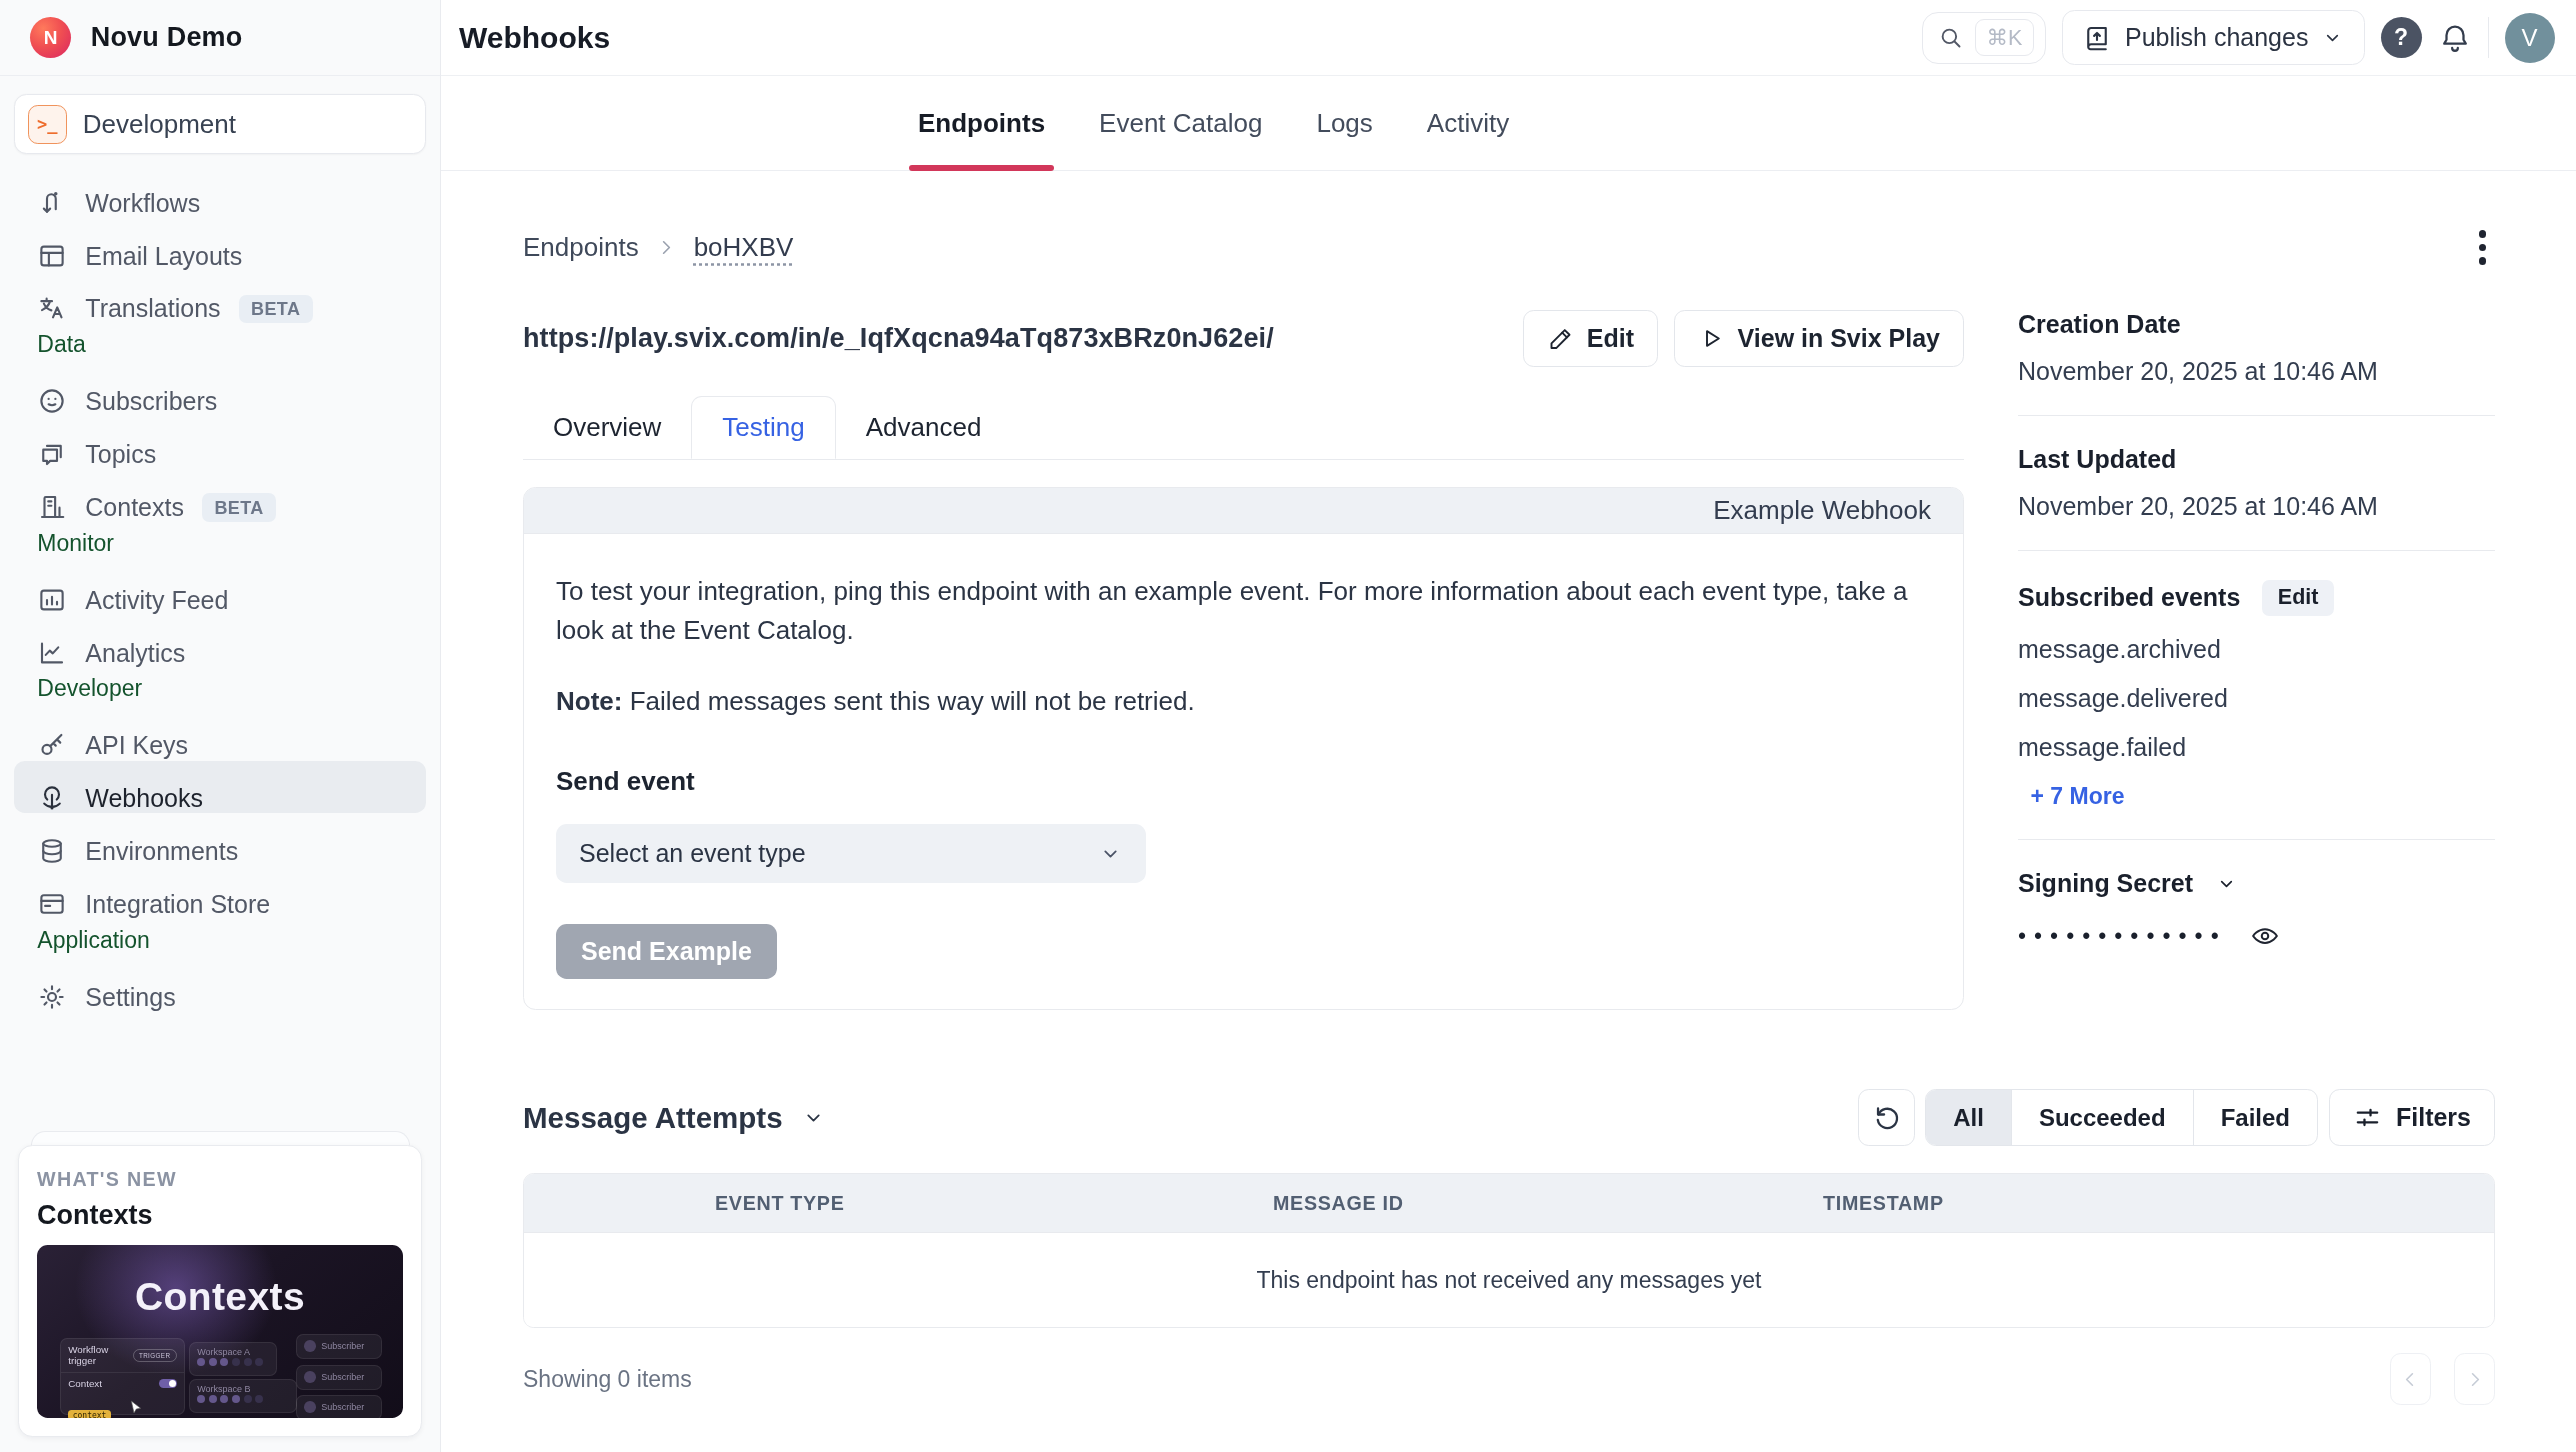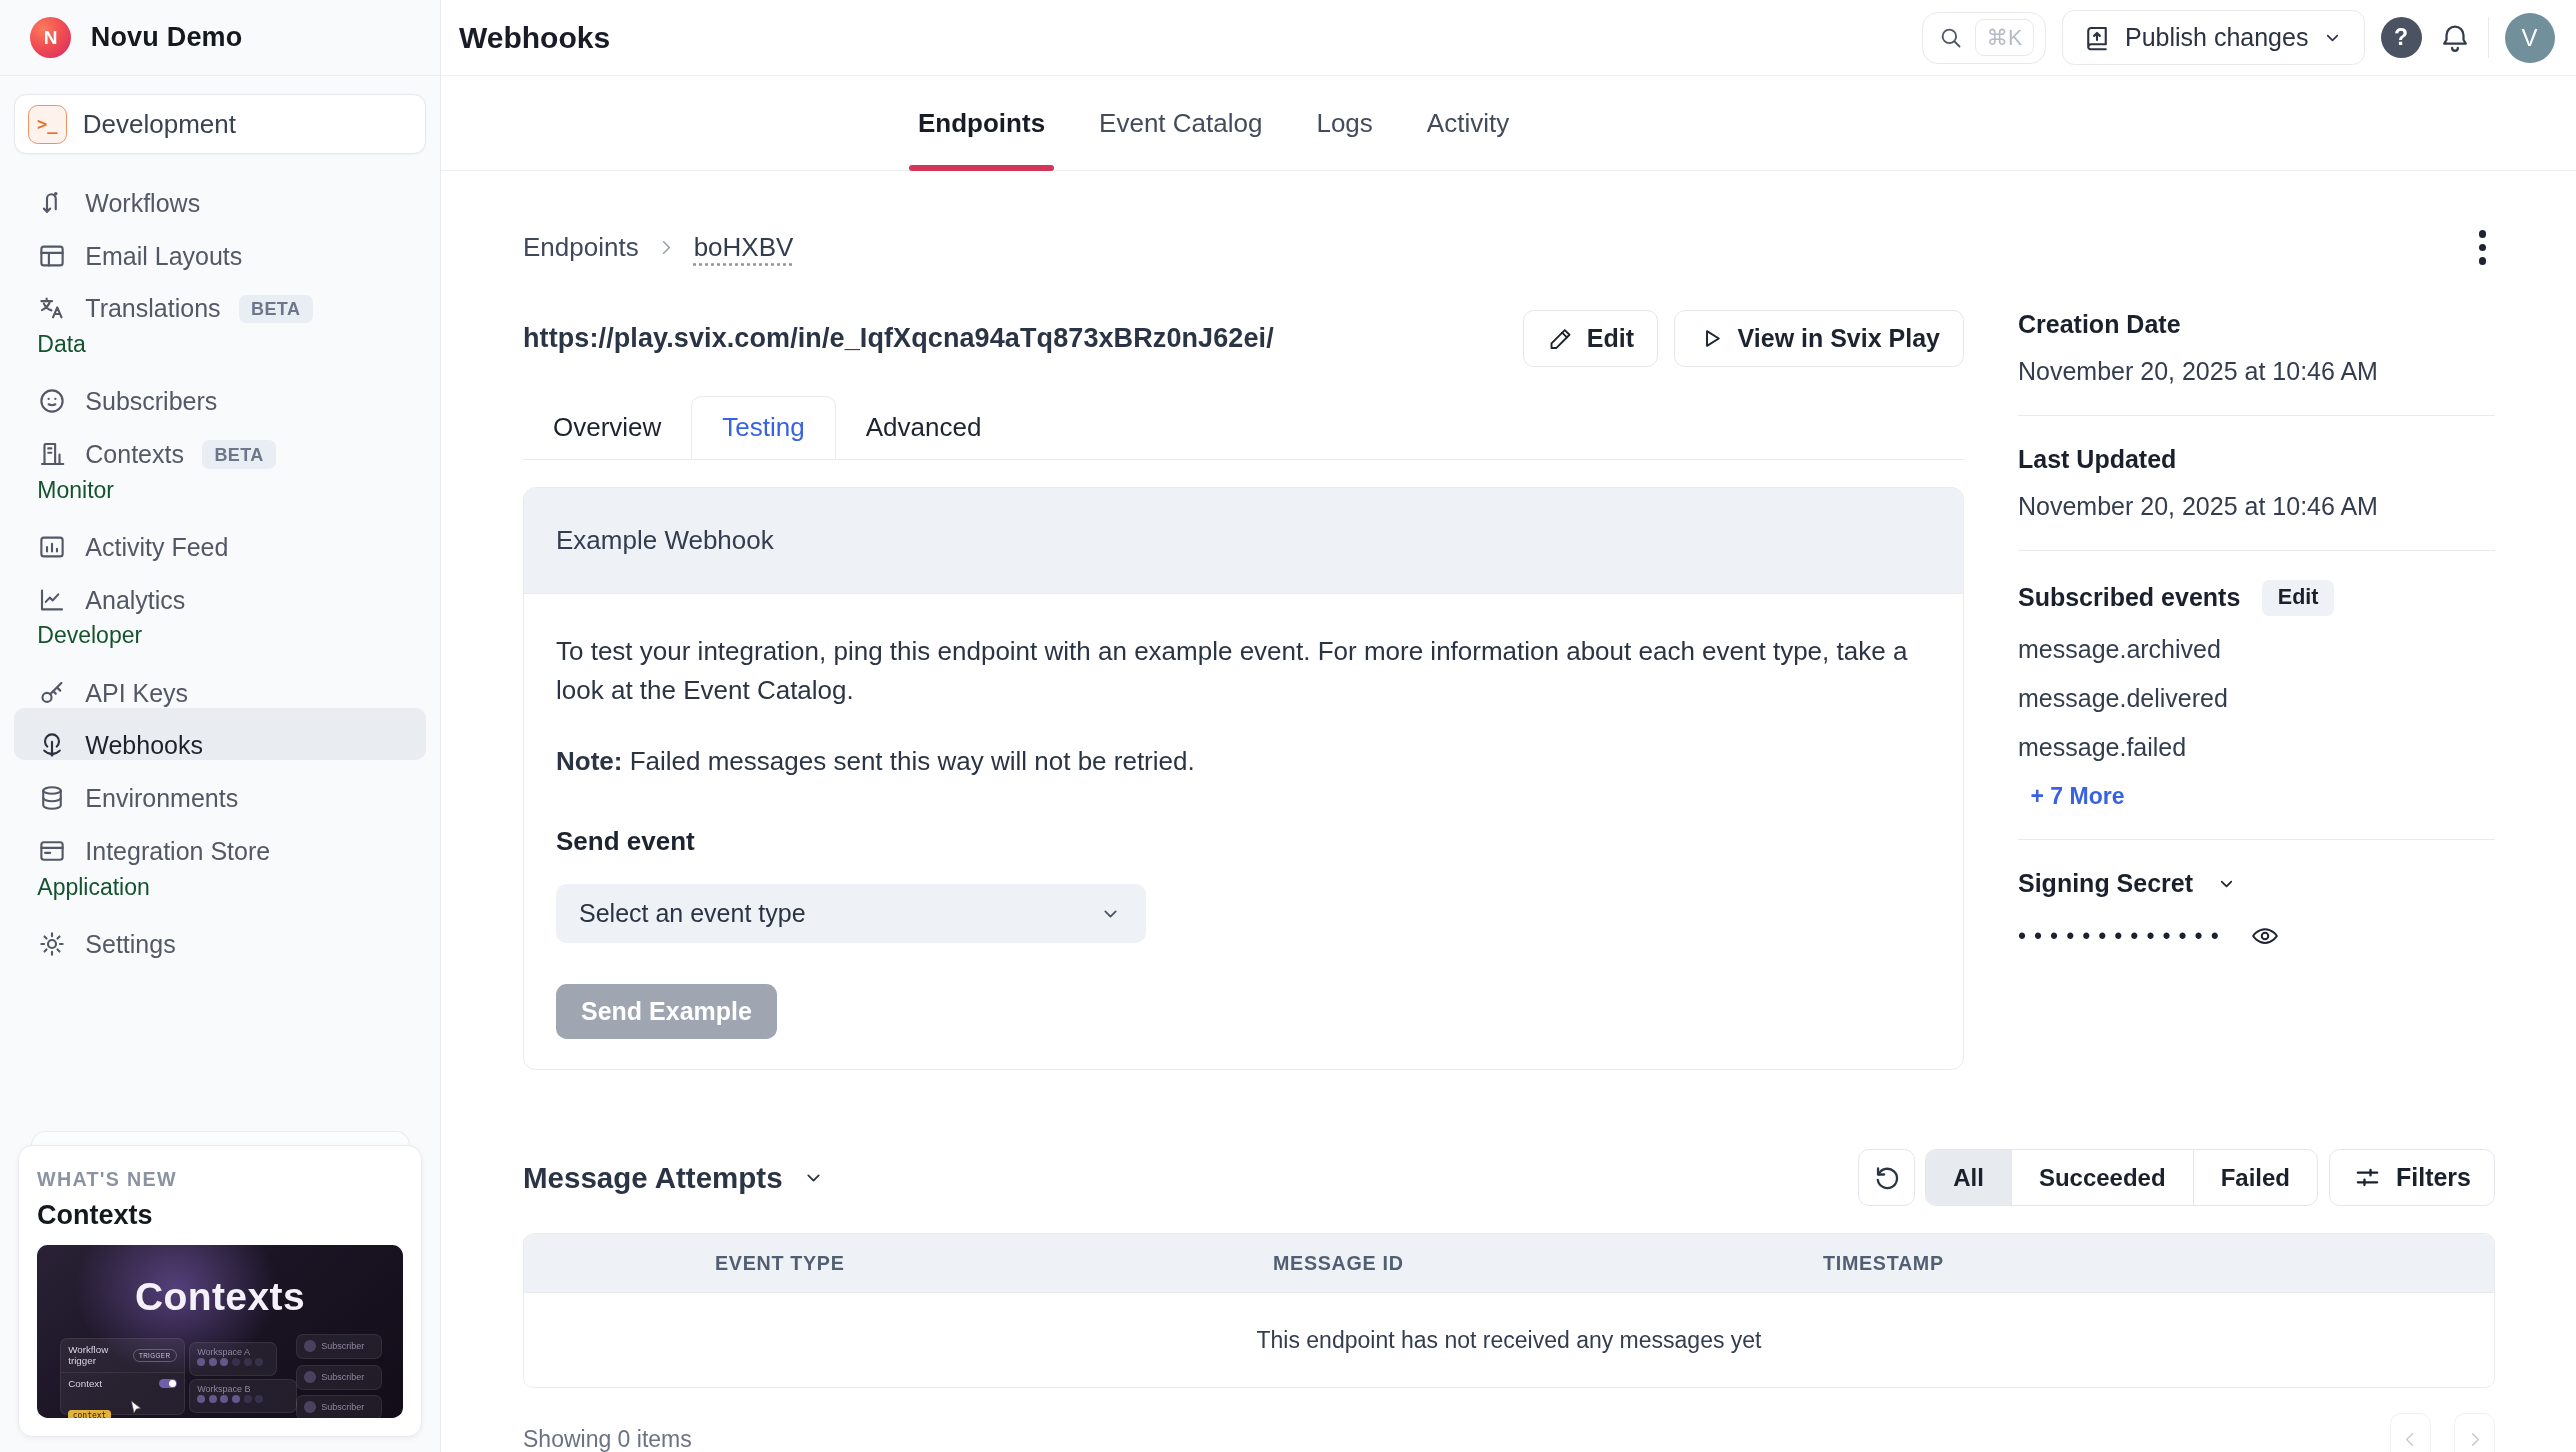--- a/index.html
+++ b/index.html
@@ -84,21 +84,21 @@
   .url-row { display:flex; align-items:center; justify-content:space-between; }
   .endpoint-url { font-size:27px; font-weight:700; color:#2b3444; letter-spacing:0.1px; }
   .btn-group { display:flex; gap:16px; }
   .o-btn { height:57px; border:0.9px solid #e3e6eb; background:#fff; border-radius:10.7px; display:flex; align-items:center; gap:12.5px; padding:0 23px; font-size:25px; font-weight:600; color:#1d2430; cursor:pointer; }
 
   .subtabs { margin-top:29px; display:flex; border-bottom:0.9px solid #e8eaee; }
   .subtab { padding:0 30px; height:63px; display:flex; align-items:center; font-size:26px; color:#1d2430; cursor:pointer; }
   .subtab.active { color:#3662e3; background:#fff; border:0.9px solid #e8eaee; border-bottom:0.9px solid #fff; border-radius:10.7px 10.7px 0 0; margin-bottom:-0.9px; }
 
   .example-card { margin-top:27px; border:0.9px solid #e8eaee; border-radius:12.5px; overflow:hidden; }
-  .card-header { background:#eef1f5; border-bottom:0.9px solid #e8eaee; padding:37px 32px; font-size:26px; color:#333d4f; }
+  .card-header { background:#eef1f5; border-bottom:0.9px solid #e8eaee; padding:7px 32px; font-size:26px; color:#333d4f;text-align:right; }
   .card-body { padding:38px 32px 30px; font-size:26px; color:#2b3444; line-height:1.5; }
   .note-p { margin-top:32px; }
   .send-label { margin-top:41px; font-weight:600; color:#1d2430; }
   .select { margin-top:23px; width:590px; height:59px; background:#eef1f5; border-radius:10.7px; display:flex; align-items:center; justify-content:space-between; padding:0 23px; font-size:25px; color:#2b3444; cursor:pointer; }
   .select .chev { color:#4a5366; }
   .send-btn { margin-top:41px; height:55px; padding:0 25px; background:#a0a6b1; border:none; color:#fff; border-radius:10.7px; font-size:25px; font-weight:600; font-family:inherit; cursor:default; }
 
   .info-label { font-size:25px; font-weight:600; color:#1a202c; display:flex; align-items:center; gap:21.5px; }
   .info-value { margin-top:18px; font-size:25px; color:#333d4f; }
   .hr { height:0.9px; background:#e8eaee; margin:29px 0; }
@@ -173,20 +173,27 @@
 
     <div class="section-label">Data</div>
     <div class="nav-item">
       <svg class="nico ic" viewBox="0 0 24 24">
           <circle cx="12" cy="12" r="8.5"></circle>
           <circle cx="9.3" cy="10.3" r="0.9" fill="currentColor" stroke="none"></circle>
           <circle cx="14.7" cy="10.3" r="0.9" fill="currentColor" stroke="none"></circle>
           <path d="M9.3 14.6c1.6.9 3.8.9 5.4 0"></path>
         </svg>
       <span>Subscribers</span>
+    </div>
+    <div class="nav-item">
+      <svg class="nico ic" viewBox="0 0 24 24">
+          <path d="M8 5.5h11v9"></path>
+          <path d="M5 8.5h11v9h-5.5L8 20v-2.5H5z"></path>
+        </svg>
+      <span>Topics</span>
     </div>
     <div class="nav-item">
       <svg class="nico ic" viewBox="0 0 24 24">
           <path d="M6 20V5a1 1 0 0 1 1-1h7.5v16"></path>
           <path d="M9 7.5h2.5M9 11h2.5"></path>
           <path d="M18 20v-7.5M4 20h17"></path>
         </svg>
       <span>Contexts</span>
       <span class="beta-badge">BETA</span>
     </div>

